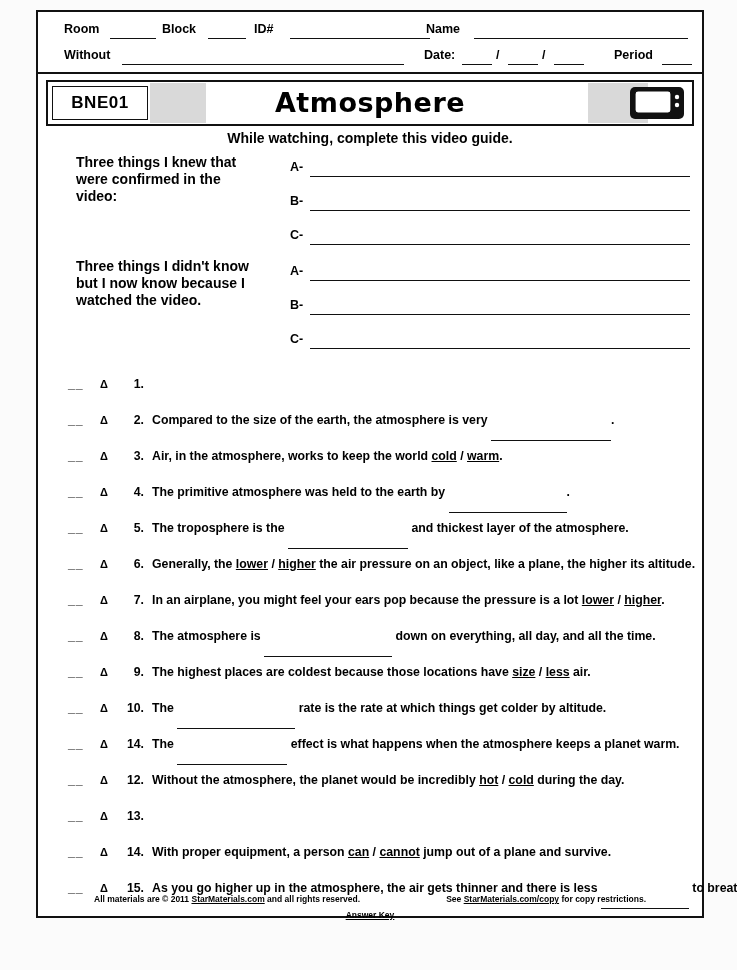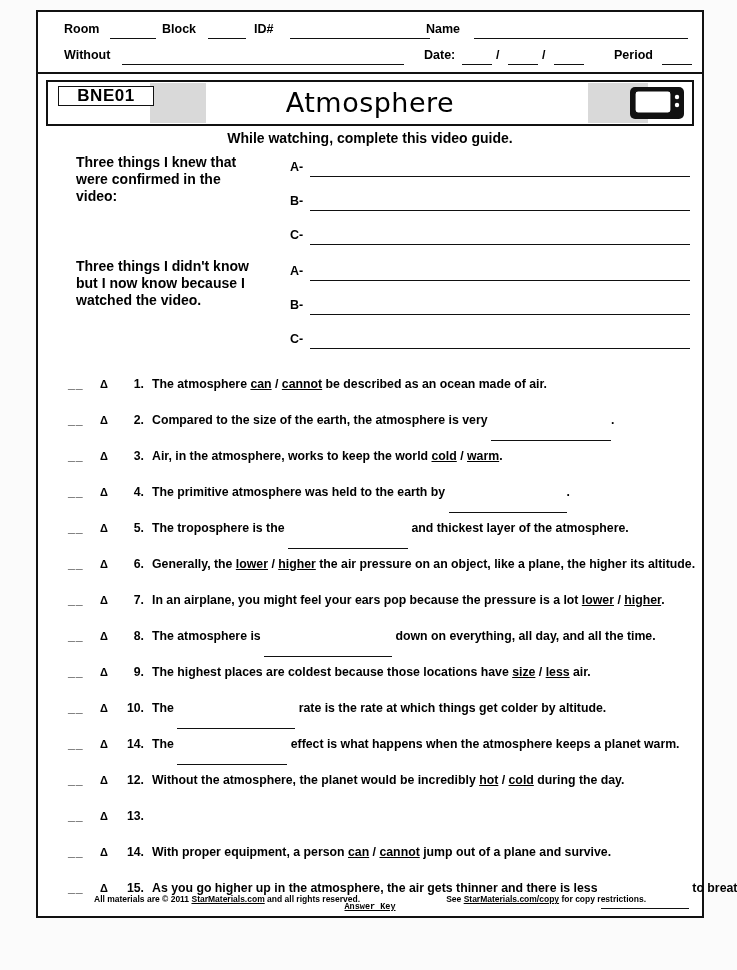--- a/index.html
+++ b/index.html
@@ -66,50 +66,49 @@
   .titleband {
     position: relative;
     margin: 6px 8px 0 8px;
     height: 46px;
     border: 2px solid #111;
     box-sizing: border-box;
   }
   .code-box {
     position: absolute;
     left: 4px; top: 4px;
-    width: 96px; height: 20px;
+    width: 96px; height: 34px;
     border: 1.6px solid #111;
     box-sizing: border-box;
     display: flex;
     align-items: center;
     justify-content: center;
     font-size: 17px;
     font-weight: bold;
     background: #fff;
     letter-spacing: .5px;
-    margin-left: 6px;
   }
   .band-shade {
     position: absolute;
     left: 102px; top: 1px;
     width: 56px; height: 40px;
     background: #d9d9d9;
   }
   .band-shade2 {
     position: absolute;
     left: 540px; top: 1px;
     width: 60px; height: 40px;
     background: #d9d9d9;
   }
   .doc-title {
     position: absolute;
     left: 0; right: 0; top: 5px;
     text-align: center;
     font-size: 27px;
-    font-weight: normal;
+    font-weight: bold;
     font-family: "DejaVu Sans", sans-serif;
     letter-spacing: .5px;
   }
   .tv-icon {
     position: absolute;
     right: 6px; top: 3px;
     width: 58px; height: 36px;
   }
 
   .subtitle {
@@ -195,23 +194,22 @@
   }
   .foot-left {
     position: absolute;
     left: 56px;
     top: 0;
   }
   .foot-mid {
     position: absolute;
     left: 50%;
     transform: translateX(-50%);
-    top: 8px;
+    top: 16px;
     text-decoration: underline;
-    font-family: Liberation Mono, monospace;
   }
   .foot-right {
     position: absolute;
     right: 56px;
     top: 0;
   }
   .link { text-decoration: underline; }
 </style>
 </head>
 <body>
@@ -282,21 +280,20 @@
       <span class="line" style="left:272px; top:56px; width:380px;"></span>
       <span class="ab" style="left:252px; top:74px;">C-</span>
       <span class="line" style="left:272px; top:90px; width:380px;"></span>
     </div>
 
     <div class="questions" id="questions">
         <div class="q">
           <span class="blanks">__</span>
           <span class="tri">Δ</span>
           <span class="num">1.</span>
-          <span class="txt"><span>The atmosphere </span><span class="u">can</span><span> / </span><span class="u">cannot</span><span> be described as an ocean made of air.</span></span>
         </div>
         <div class="q">
           <span class="blanks">__</span>
           <span class="tri">Δ</span>
           <span class="num">2.</span>
           <span class="txt"><span>Compared to the size of the earth, the atmosphere is very </span><span class="gap" style="width: 120px;">&nbsp;</span><span>.</span></span>
         </div>
         <div class="q">
           <span class="blanks">__</span>
           <span class="tri">Δ</span>

